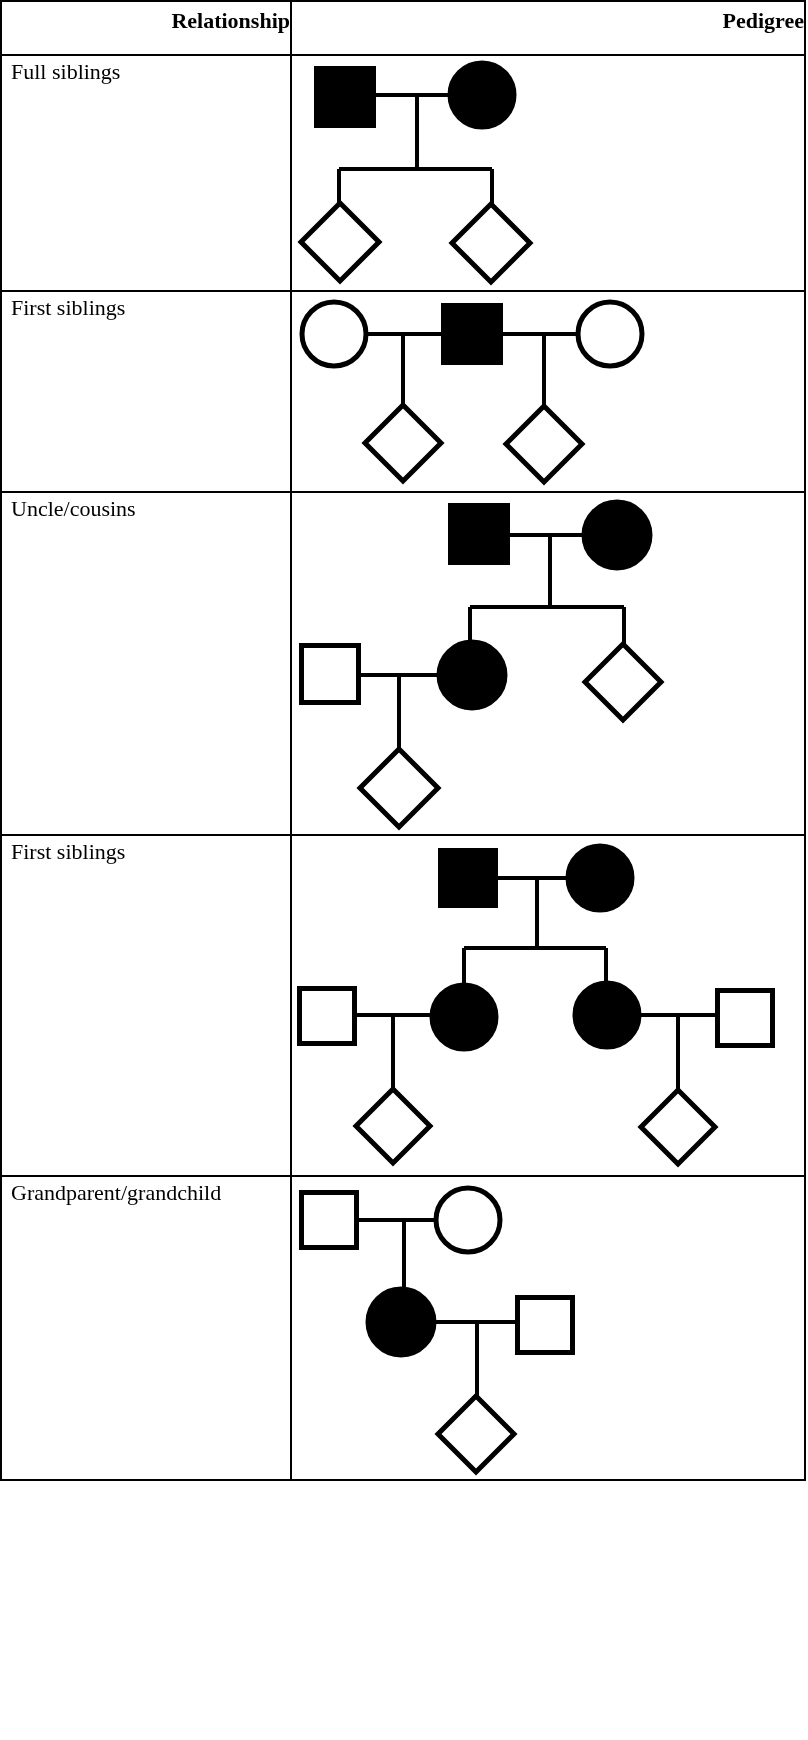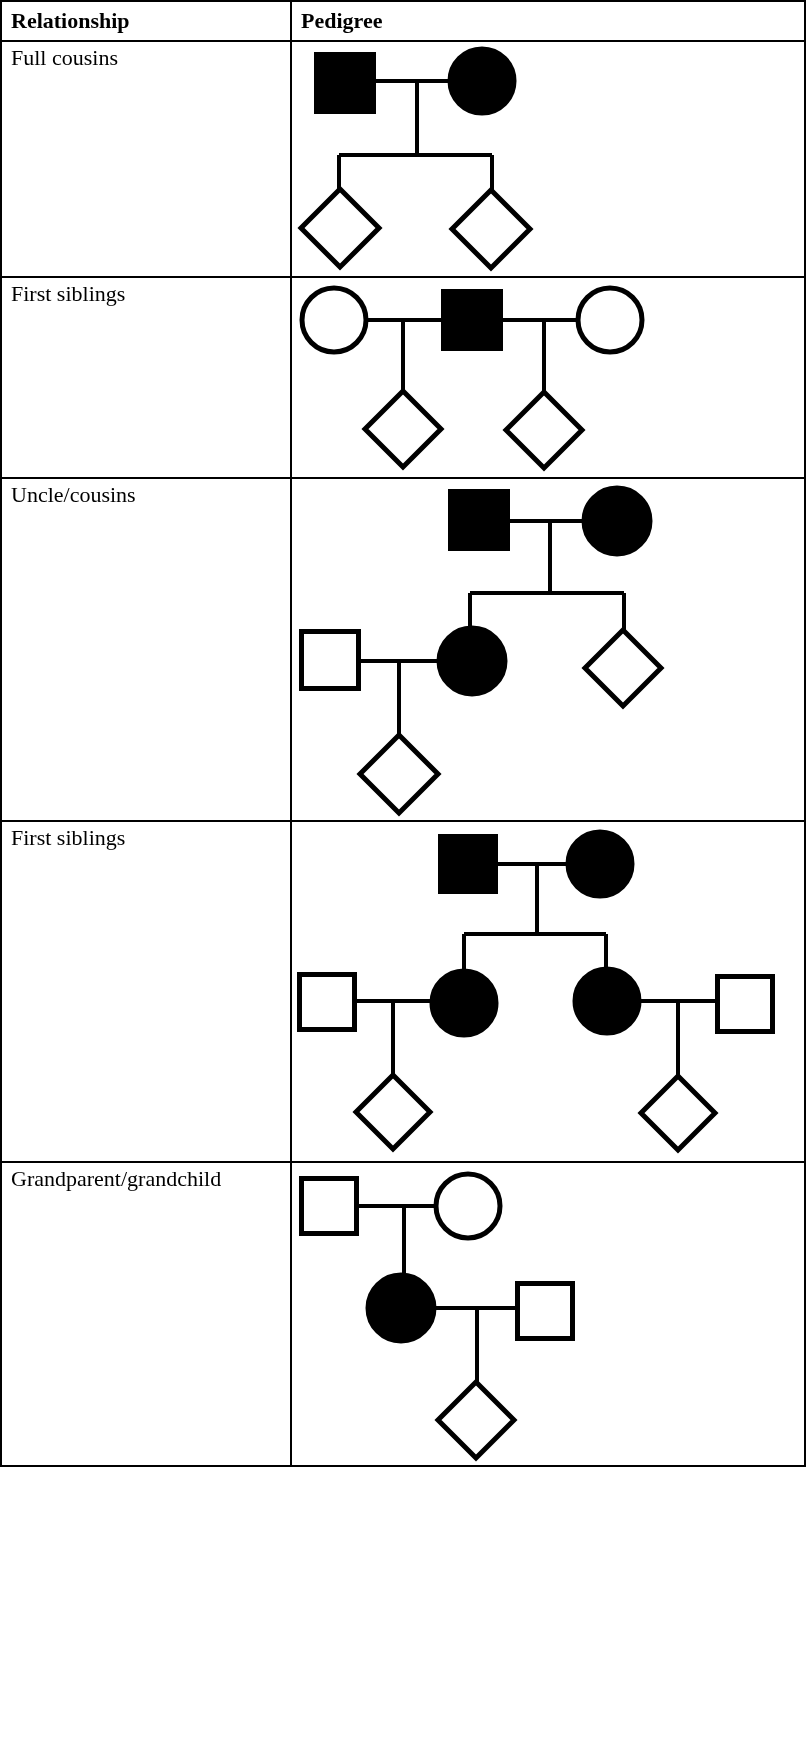--- a/index.html
+++ b/index.html
@@ -2,21 +2,21 @@
 <html><head>
 <meta charset="utf-8">
 <style>
   html,body{margin:0;padding:0;background:#ffffff;}
   body{font-family:"Liberation Serif", serif; color:#000;}
   .page{width:806px;}
   table.ped-table{border-collapse:collapse; width:806px; table-layout:fixed; background:#fff;}
   table.ped-table th, table.ped-table td{border:2px solid #000; vertical-align:top; overflow:hidden;}
   col.c-rel{width:290px;}
   col.c-ped{width:514px;}
-  th.hdr{text-align:left; font-weight:bold; font-size:22px; padding:6px 0 6px 9px; height:26px;}
+  th.hdr{text-align:right; font-weight:bold; font-size:22px; padding:6px 0 20px 9px; height:26px;}
   td.rel{font-size:22px; padding:3px 0 0 9px; font-weight:normal;}
   td.ped{padding:0;}
   svg{display:block;}
 </style>
 </head>
 <body>
 
 <div class="page">
   <table class="ped-table">
     <colgroup>
@@ -24,21 +24,21 @@
       <col class="c-ped">
     </colgroup>
     <thead>
       <tr>
         <th class="hdr">Relationship</th>
         <th class="hdr">Pedigree</th>
       </tr>
     </thead>
     <tbody id="table-body">
         <tr>
-          <td class="rel">Full cousins</td>
+          <td class="rel">Full siblings</td>
           <td class="ped">
             <svg width="510" height="234" viewBox="0 0 510 234">
               <line x1="81" y1="39" x2="159" y2="39" stroke="#000000" stroke-width="4"></line>
               <line x1="125" y1="39" x2="125" y2="113" stroke="#000000" stroke-width="4"></line>
               <line x1="47" y1="113" x2="200" y2="113" stroke="#000000" stroke-width="4"></line>
               <line x1="47" y1="113" x2="47" y2="148" stroke="#000000" stroke-width="4"></line>
               <line x1="200" y1="113" x2="200" y2="149" stroke="#000000" stroke-width="4"></line>
               <rect x="24.5" y="12.5" width="57" height="57" fill="#000000" stroke="#000000" stroke-width="5"></rect>
               <circle cx="190" cy="39" r="32" fill="#000000" stroke="#000000" stroke-width="5"></circle>
               <polygon points="48,147 87,186 48,225 9,186" fill="#ffffff" stroke="#000000" stroke-width="5"></polygon>

